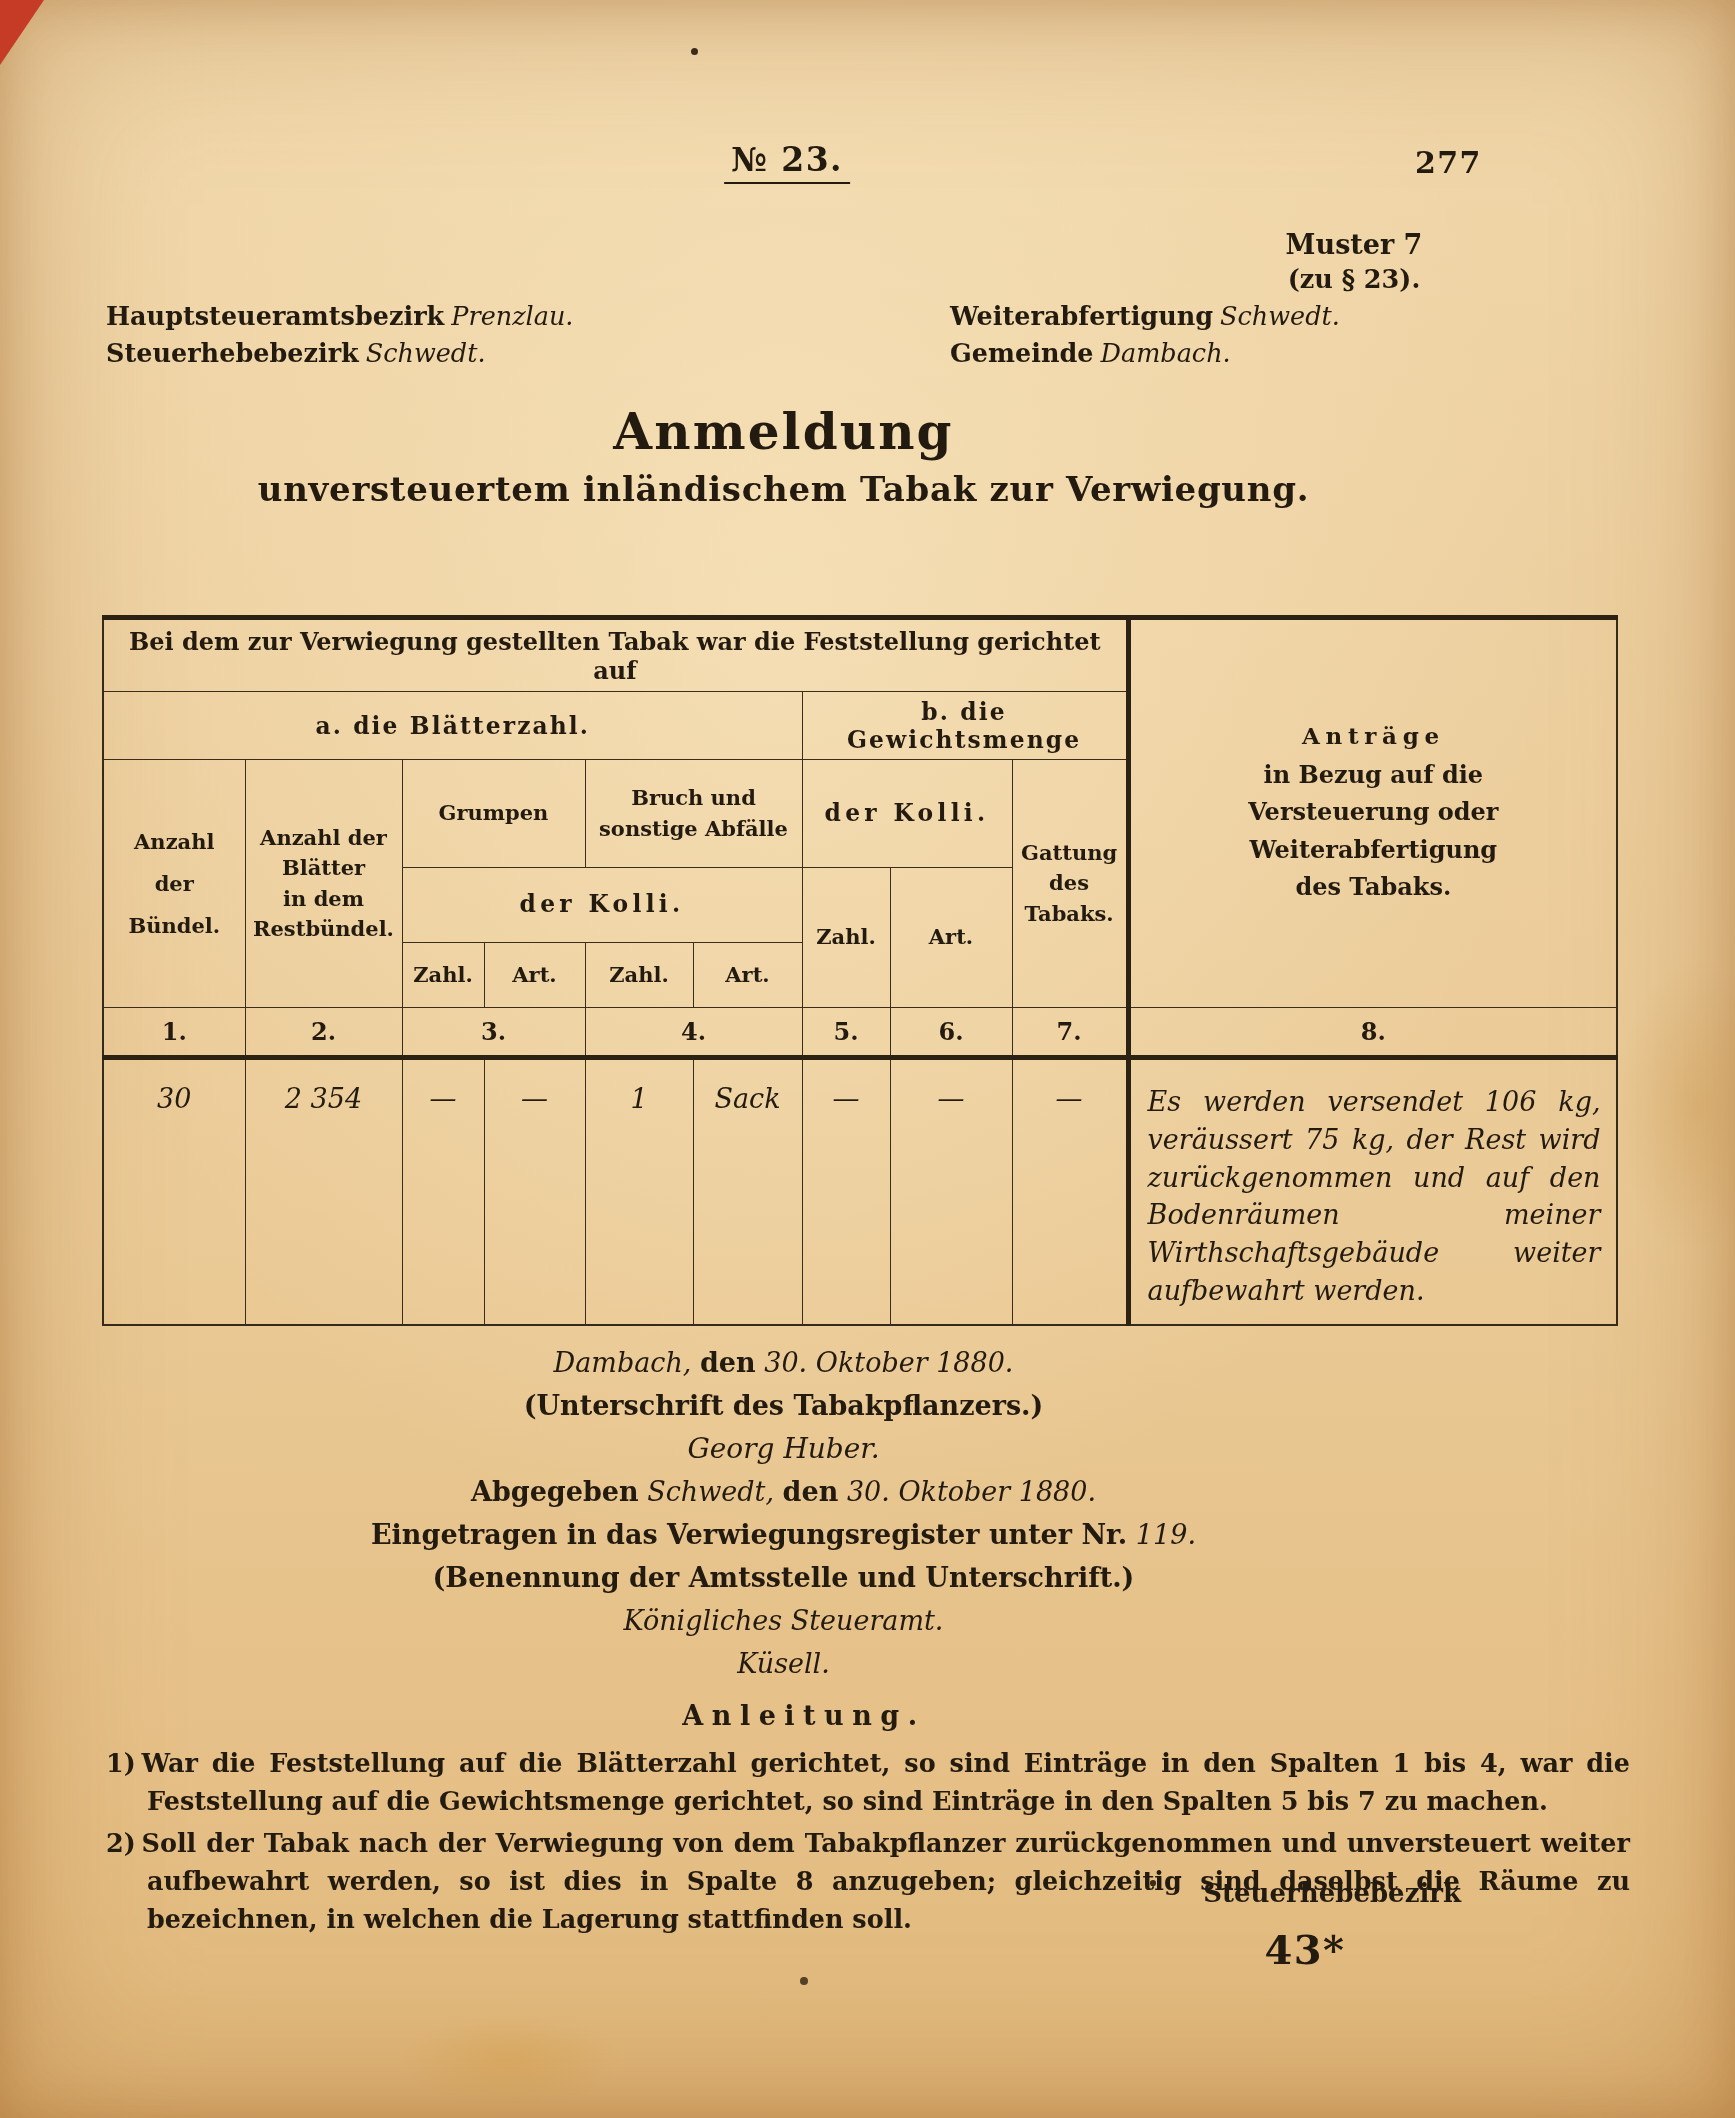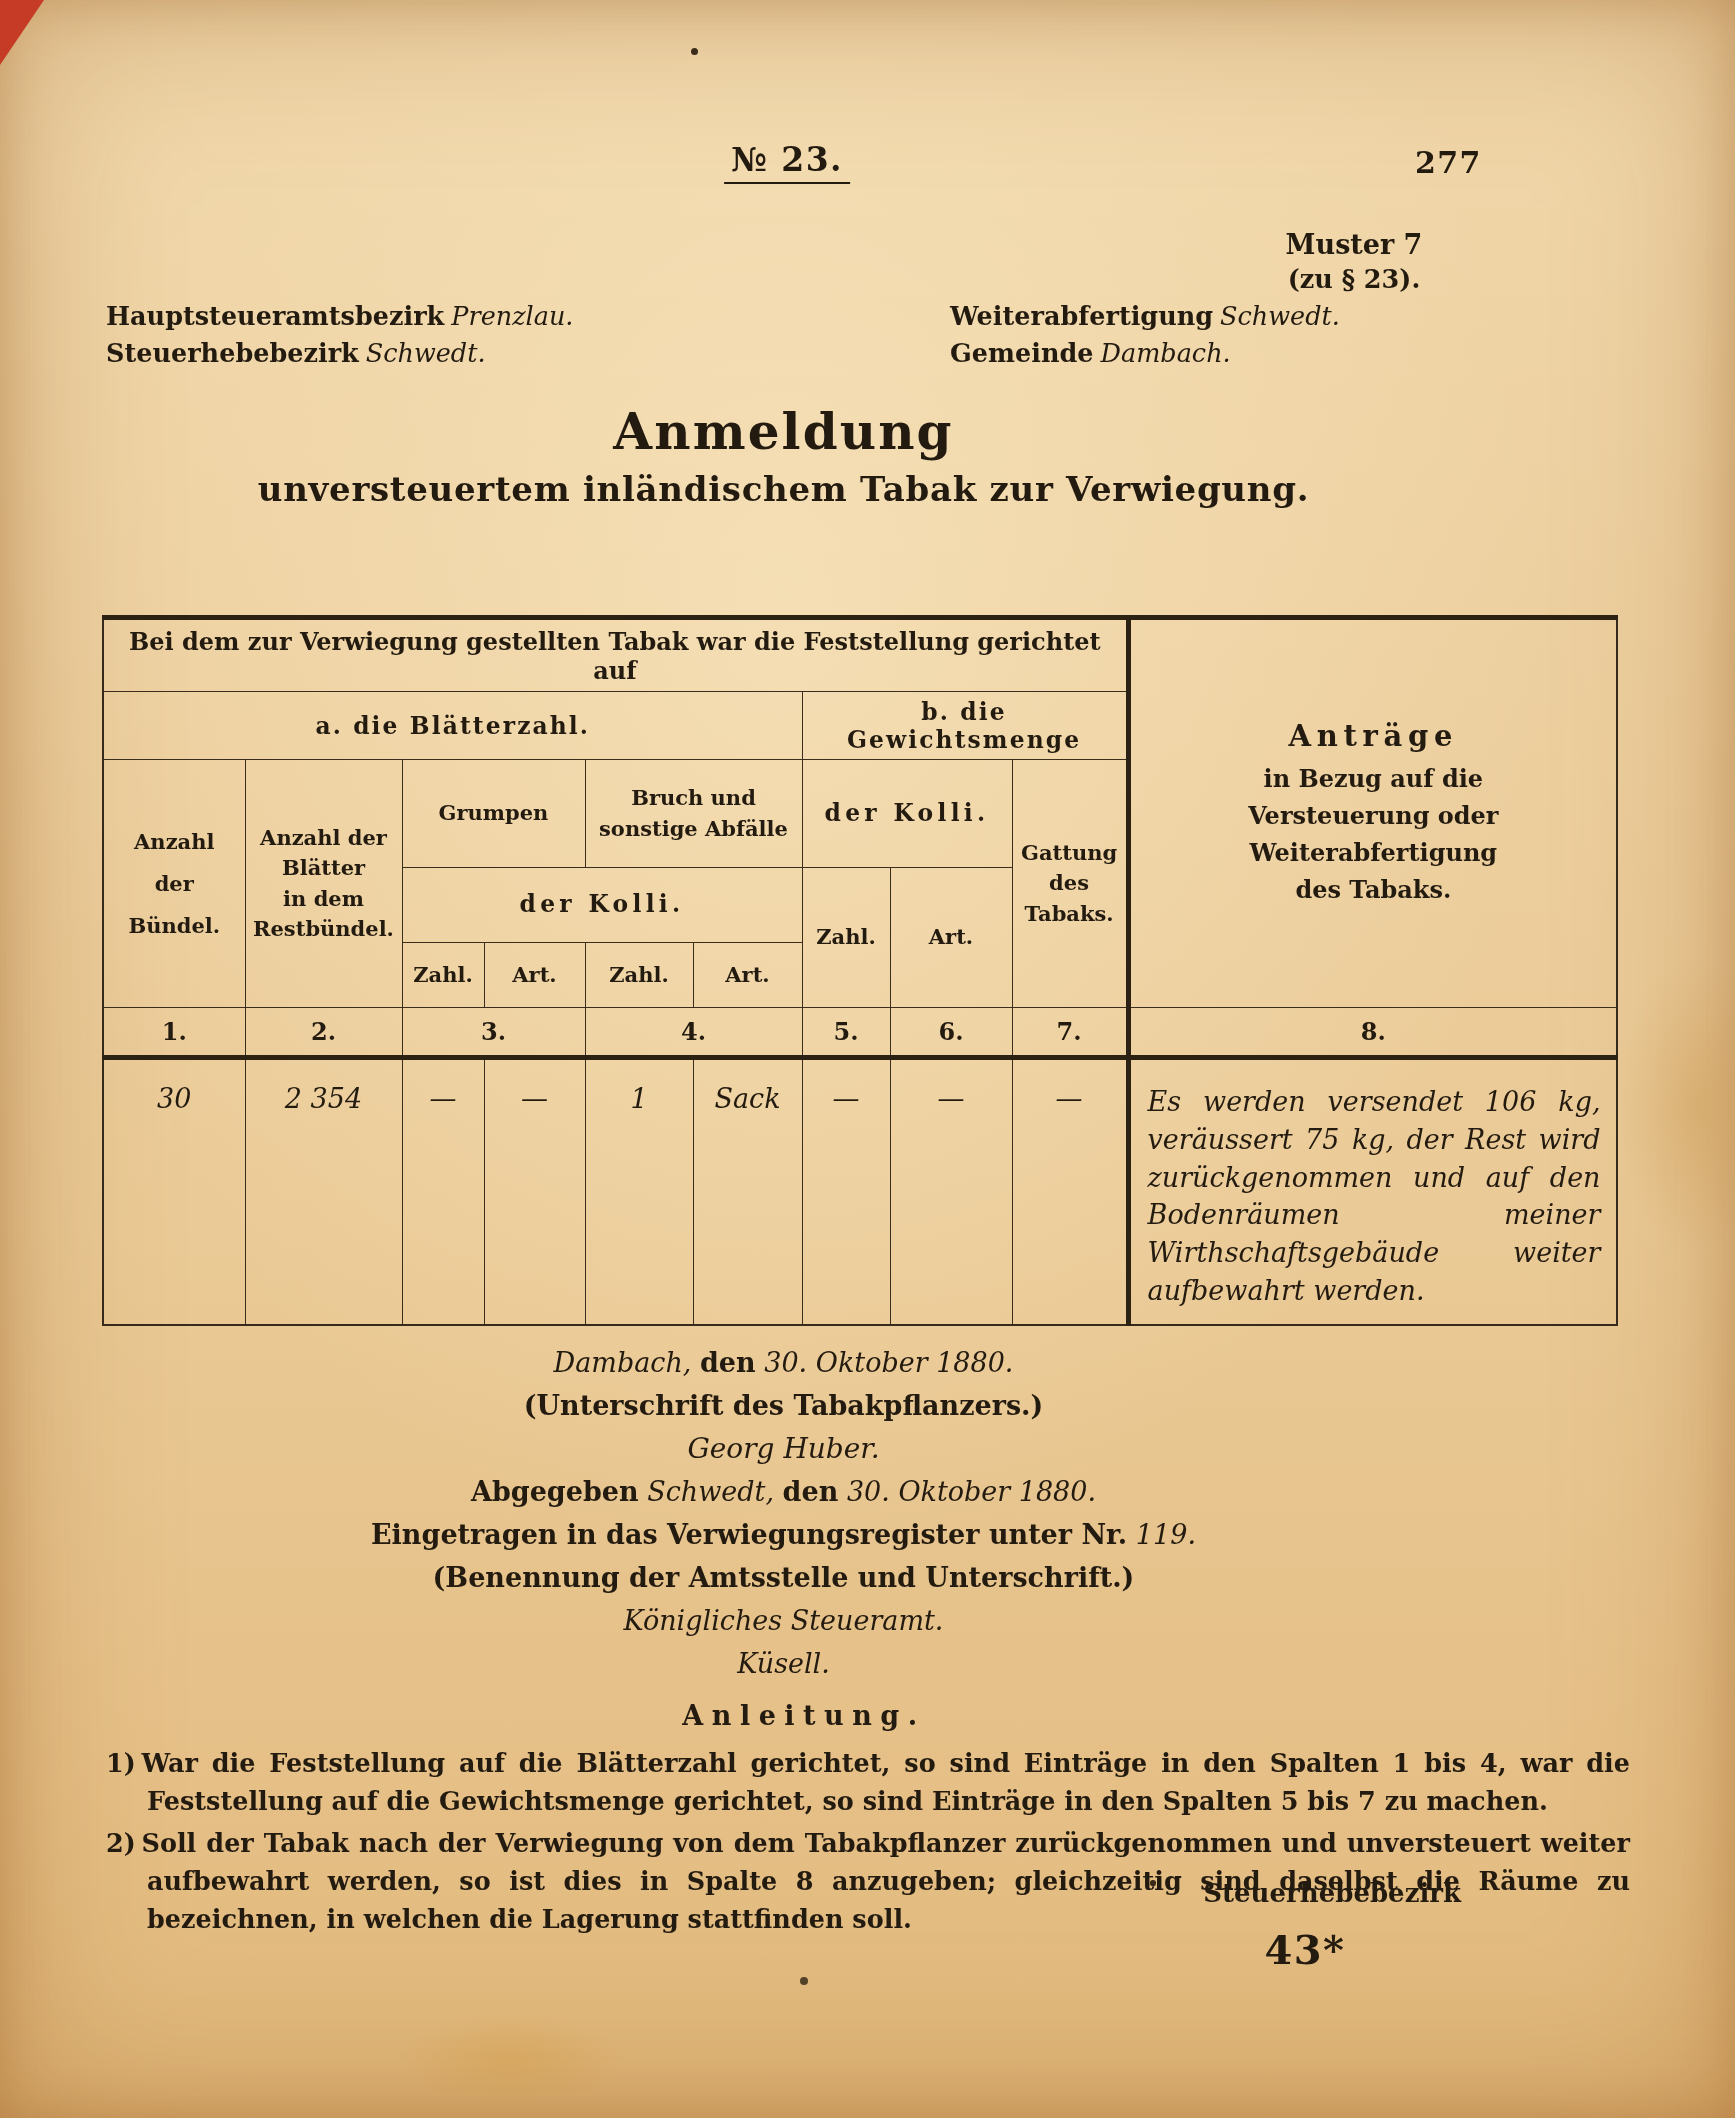--- a/index.html
+++ b/index.html
@@ -83,21 +83,21 @@
 
   td.h-main { font-size: 24px; }
   td.group { font-size: 23.4px; letter-spacing: 2.1px; }
   td.colhead { font-size: 21px; line-height: 1.45; }
   td.lh-tall { line-height: 2.0; }
   td.spaced { letter-spacing: 4.3px; font-size: 23.4px; }
   td.bl-thick { border-left: 5.7px solid #2c2214; }
   tr.rn td { border-bottom: 5.7px solid #2c2214; font-size: 24px; font-weight: bold; }
   tr.rd td { vertical-align: top; padding-top: 23px; font-size: 27px; }
   td.antraege { vertical-align: middle; }
-  .antraege-title { font-size: 29px; letter-spacing: 5.7px; margin-bottom: 7px; }
+  .antraege-title { font-size: 23px; letter-spacing: 5.7px; margin-bottom: 7px; }
   .antraege-rest { font-size: 24px; line-height: 1.55; }
   td.note {
     text-align: justify; font-size: 22px; line-height: 1.4;
     padding: 18.4px 15.6px 14px 17px; font-weight: normal;
   }
 
   
   .sigblock { position: absolute; top: 1341px; left: 0; width: 1567px; text-align: center;
               font-size: 27px; line-height: 43px; }
   .sig-name { font-size: 28px; }

